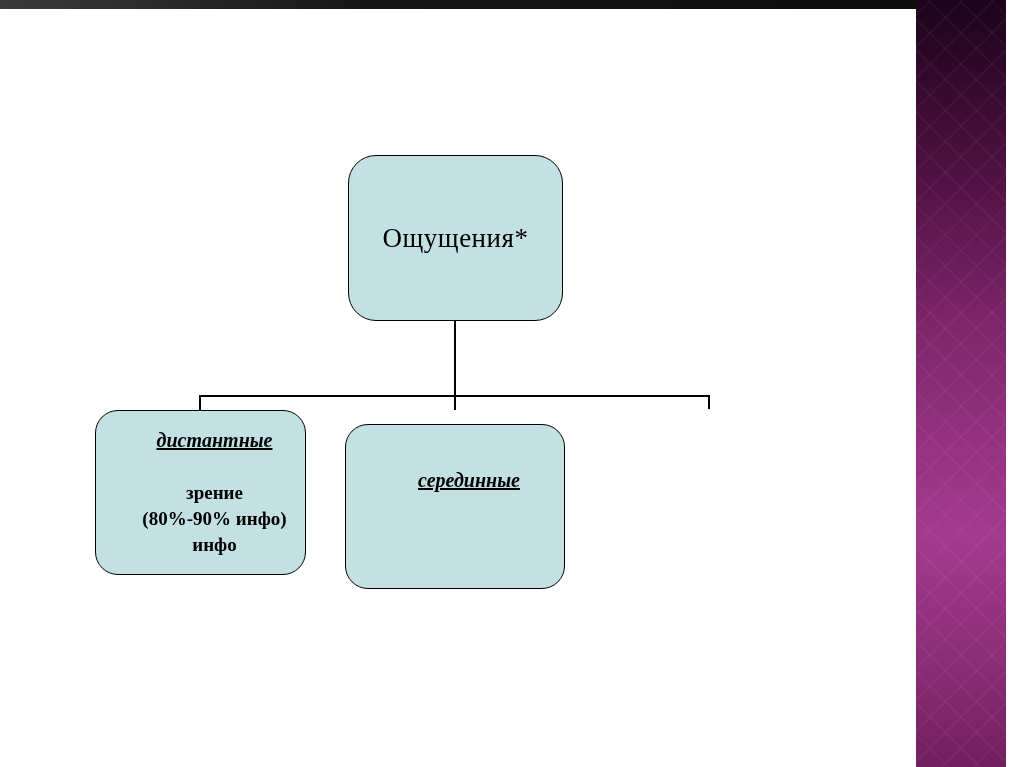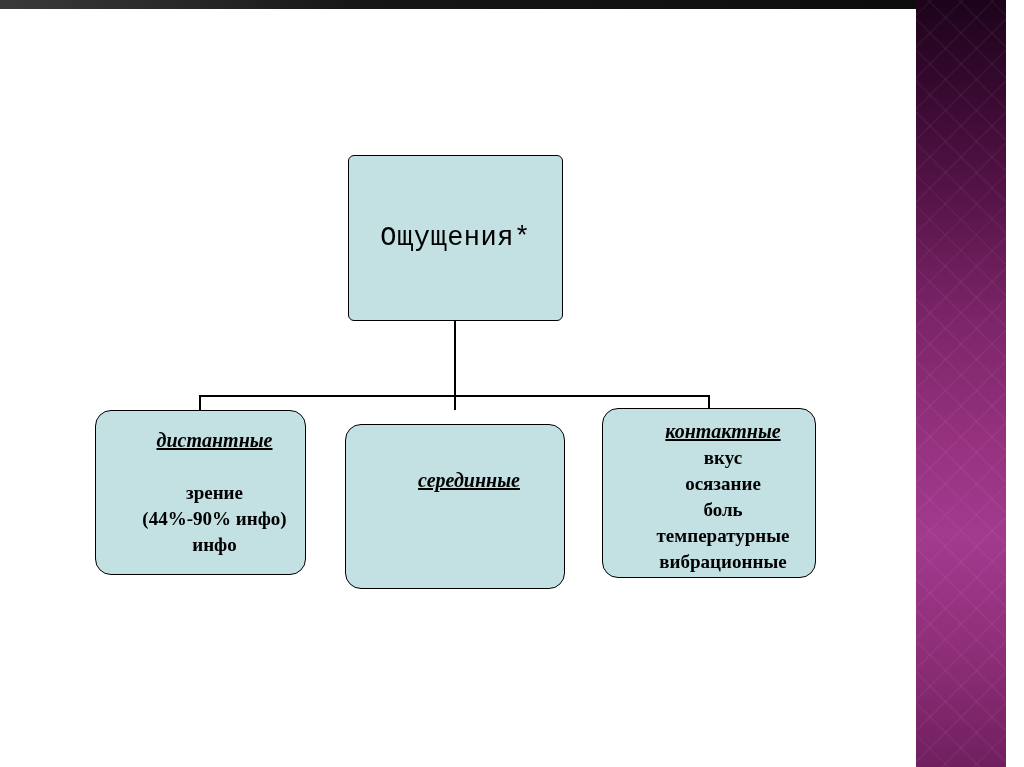--- a/index.html
+++ b/index.html
@@ -57,31 +57,31 @@
     box-sizing: border-box;
     background: #c3e0e3;
     border: 1.6px solid #000000;
     text-align: center;
   }
   .root-box {
     left: 348px;
     top: 155px;
     width: 215px;
     height: 166px;
-    border-radius: 6px;
+    border-radius: 28px;
     display: flex;
     align-items: center;
     justify-content: center;
-    font-family: Liberation Mono, monospace;
+    font-family: Liberation Serif, serif;
     font-size: 27px;
     color: #000000;
     letter-spacing: 0.5px;
   }
   .child-box {
-    border-radius: 16px;
+    border-radius: 23px;
     font-family: "Liberation Serif", serif;
     color: #000000;
     padding-left: 28px;
   }
   .child-0 { left: 95px;  top: 410px; width: 211px; height: 165px; padding-top: 18px; }
   .child-1 { left: 345px; top: 424px; width: 220px; height: 165px; padding-top: 44px; }
   .child-2 { left: 602px; top: 408px; width: 214px; height: 170px; padding-top: 11px; }
   .child-header {
     font-size: 20px;
     font-weight: 700;
@@ -117,33 +117,23 @@
   <div class="conn conn-right-v"></div>
 
   <div class="box root-box">
     <span>Ощущения*</span>
   </div>
 
   <div class="box child-box child-0">
     <div class="child-header">дистантные</div>
     <div class="child-body">
       <div class="line">зрение</div>
-      <div class="line">(44%-90% инфо)</div>
+      <div class="line">(80%-90% инфо)</div>
       <div class="line">инфо</div>
     </div>
   </div>
 
   <div class="box child-box child-1">
     <div class="child-header">серединные</div>
   </div>
 
-  <div class="box child-box child-2">
-    <div class="child-header">контактные</div>
-    <div class="child-body">
-      <div class="line">вкус</div>
-      <div class="line">осязание</div>
-      <div class="line">боль</div>
-      <div class="line">температурные</div>
-      <div class="line">вибрационные</div>
-    </div>
-  </div>
 
 </div>
 
 </body></html>

